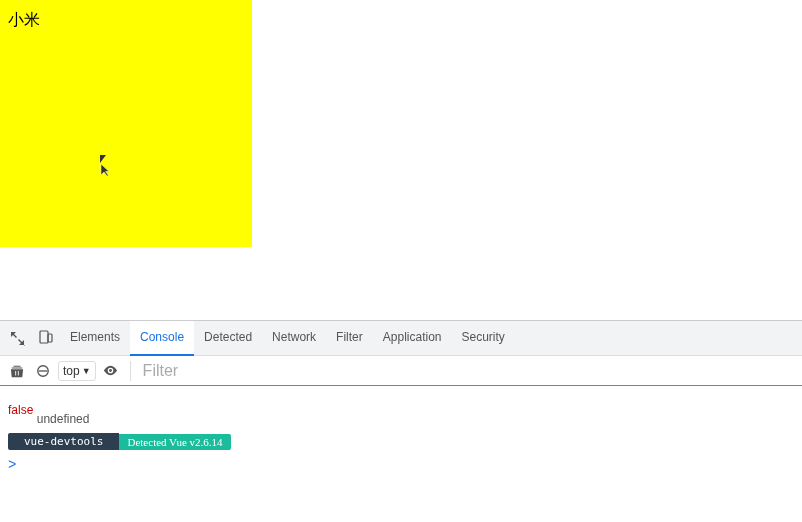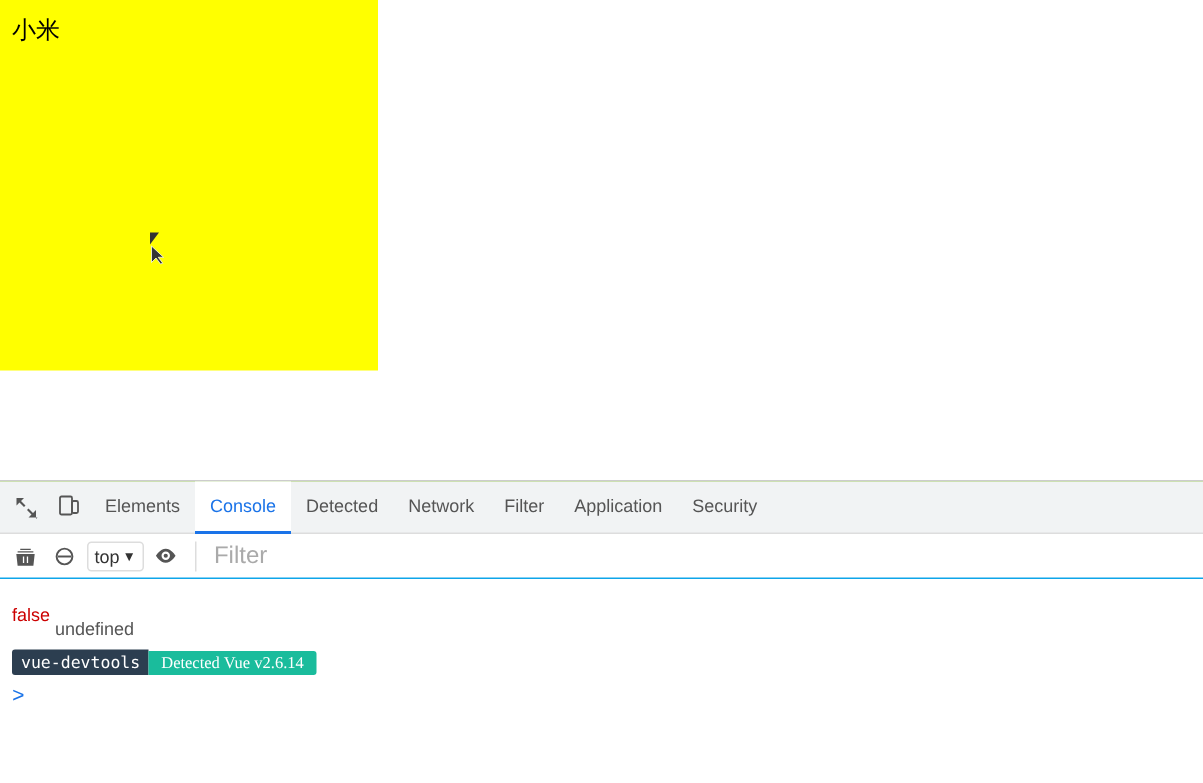--- a/index.html
+++ b/index.html
@@ -212,21 +212,21 @@
       display: flex;
       align-items: center;
       padding: 3px 0;
       gap: 0;
     }
 
     .badge-vue-devtools {
       background: #2c3e50;
       color: #fff;
       font-size: 11px;
-      padding: 2px 6px;
+      padding: 2px 16px;
       font-family: 'Consolas', monospace;
       border-radius: 2px 0 0 2px;
     }
 
     .badge-detected {
       background: #1abc9c;
       color: #fff;
       font-size: 11px;
       padding: 2px 8px;
       font-family: Liberation Serif, serif;

